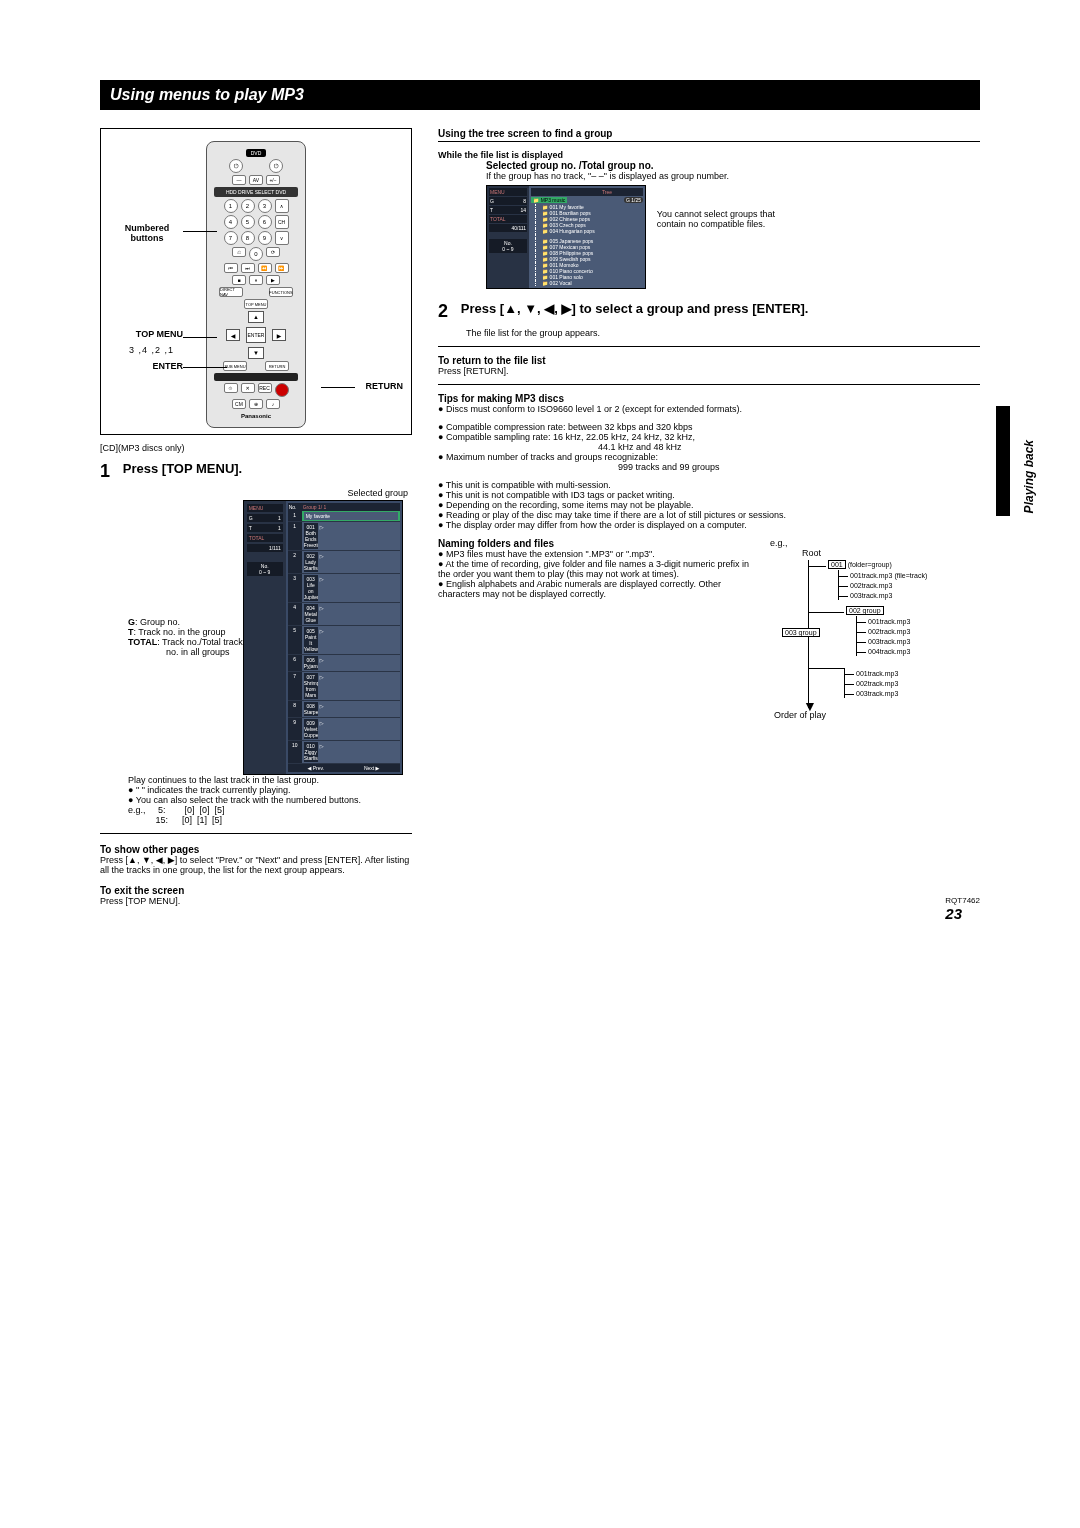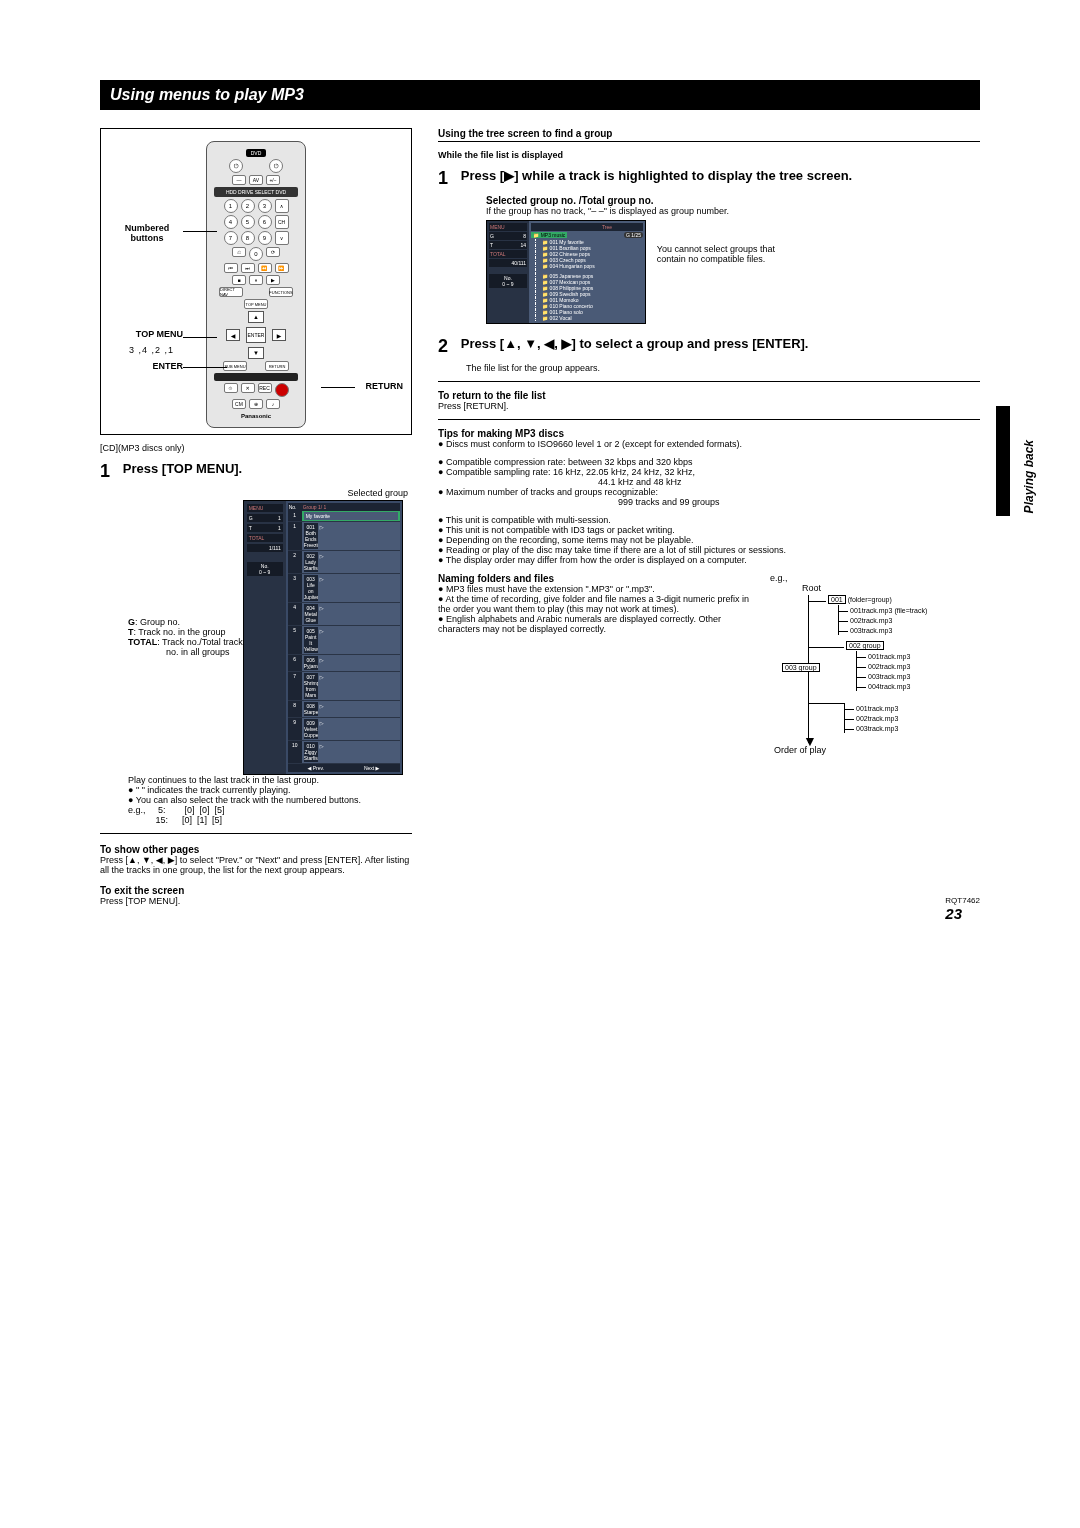--- a/index.html
+++ b/index.html
@@ -336,24 +336,20 @@
     <div class="subhead">To exit the screen</div>
     <div class="small">Press [TOP MENU].</div>
 
   </div>
 
   <div class="colR">
     <div class="subhead" style="margin-top:0">Using the tree screen to find a group</div>
     <hr class="rule" style="margin-top:2px">
     <div class="small" style="font-weight:bold">While the file list is displayed</div>
 
-    <div class="step-block">
-      <span class="step-num">1</span>
-      <span class="step-title">Press [▶] while a track is highlighted to display the tree screen.</span>
-    </div>
     <div class="selgrp-lbl">Selected group no. /Total group no.</div>
     <div class="selgrp-note">If the group has no track, "– –" is displayed as group number.</div>
 
     <div>
       <div class="treeShot">
         <div class="top">
           <div class="side">
             <div class="c" style="color:#c77">MENU</div>
             <div class="c"><span>G</span><span style="float:right">8</span></div>
             <div class="c"><span>T</span><span style="float:right">14</span></div>

